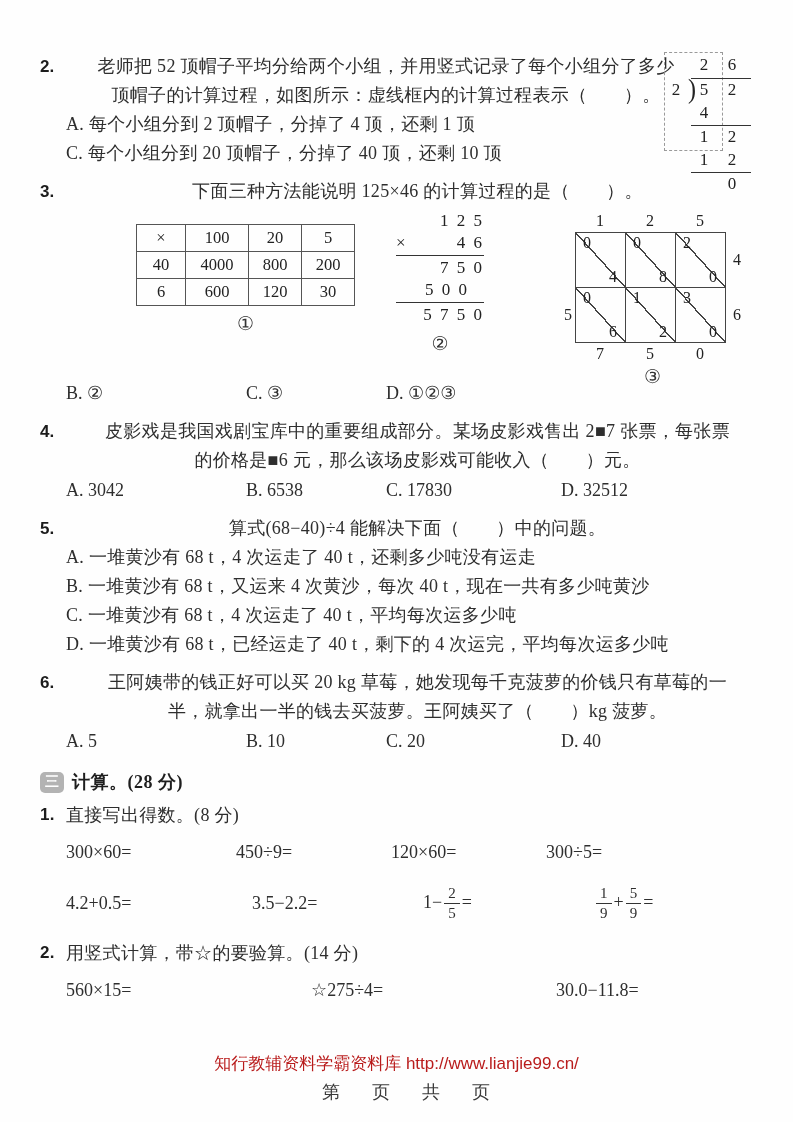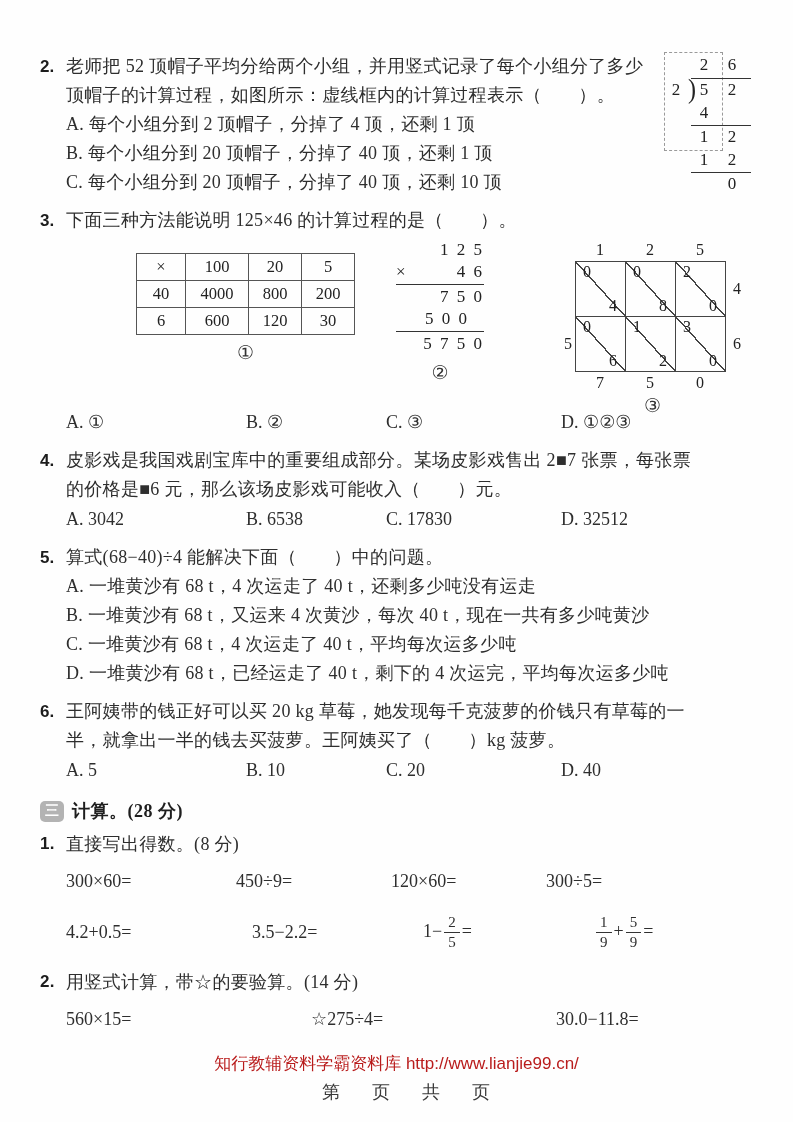--- a/index.html
+++ b/index.html
@@ -9,21 +9,21 @@
     font-family:"Liberation Serif","DejaVu Serif",serif;
     font-size:18px;
   }
   .content{position:relative;padding:52px 24px 0 40px;}
   .q{position:relative;padding-left:26px;margin-bottom:9px;}
   .qnum{
     position:absolute;left:0;top:0;
     font-family:"Liberation Sans","DejaVu Sans",sans-serif;
     font-weight:bold;color:#1c1c1c;font-size:17px;line-height:29px;
   }
-  .stem-line{line-height:29px;letter-spacing:0.3px;}
+  .stem-line{line-height:29px;letter-spacing:0.3px;text-align:center;}
   .opt-line{line-height:29px;letter-spacing:0.3px;}
   .opt-grid4{display:grid;grid-template-columns:180px 140px 175px 1fr;line-height:30px;}
   .calc-grid4{display:grid;grid-template-columns:170px 155px 155px 1fr;line-height:32px;align-items:center;}
   .calc-grid3{display:grid;grid-template-columns:245px 245px 1fr;line-height:32px;}
 
   
   .division{position:absolute;right:6px;top:4px;width:100px;height:138px;font-size:17px;color:#222;}
   .division span{position:absolute;width:14px;text-align:center;line-height:18px;}
   .dv-line{position:absolute;border-top:1.3px solid #333;height:0;}
   .dv-paren{font-size:24px;line-height:20px;transform:scaleY(1.15);width:8px;}
@@ -84,21 +84,20 @@
 </head>
 <body>
 
 <div class="content">
 
   <div class="q">
     <span class="qnum">2.</span>
     <div class="stem-line" style="width:640px;">老师把 52 顶帽子平均分给两个小组，并用竖式记录了每个小组分了多少</div>
     <div class="stem-line" style="width:640px;">顶帽子的计算过程，如图所示：虚线框内的计算过程表示（　　）。</div>
     <div class="opt-line">A. 每个小组分到 2 顶帽子，分掉了 4 顶，还剩 1 顶</div>
-    <div class="opt-line">B. 每个小组分到 20 顶帽子，分掉了 40 顶，还剩 1 顶</div>
     <div class="opt-line">C. 每个小组分到 20 顶帽子，分掉了 40 顶，还剩 10 顶</div>
 
     <div class="division">
       <div class="dashed-box" style="left:1px;top:-4px;width:57px;height:97px;"></div>
       <span style="left:34px;top:0;">2</span>
       <span style="left:62px;top:0;">6</span>
       <div class="dv-line" style="left:28px;top:22px;width:60px;"></div>
       <span style="left:6px;top:25px;">2</span>
       <span class="dv-paren" style="left:22px;top:24px;">)</span>
       <span style="left:34px;top:25px;">5</span>
@@ -209,21 +208,20 @@
             <span>7</span>
             <span>5</span>
             <span>0</span>
           </div>
         </div>
         <div class="fig-label" style="margin-top:2px;">③</div>
       </div>
     </div>
 
     <div class="opt-grid4">
-      <span>A. ①</span>
       <span>B. ②</span>
       <span>C. ③</span>
       <span>D. ①②③</span>
     </div>
   </div>
 
   <div class="q">
     <span class="qnum">4.</span>
     <div class="stem-line">皮影戏是我国戏剧宝库中的重要组成部分。某场皮影戏售出 2■7 张票，每张票</div>
     <div class="stem-line">的价格是■6 元，那么该场皮影戏可能收入（　　）元。</div>

